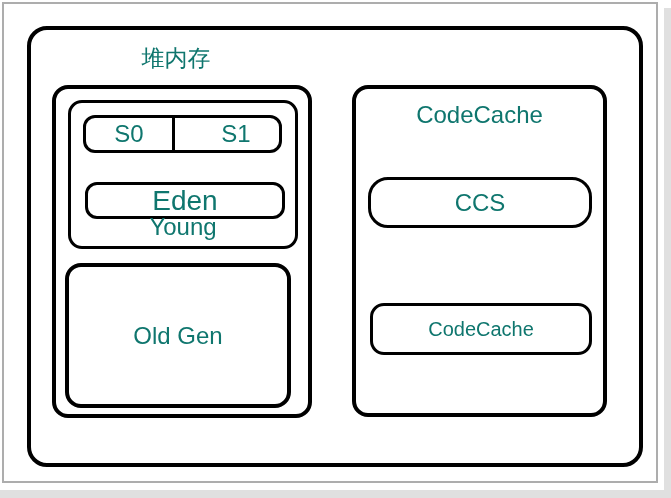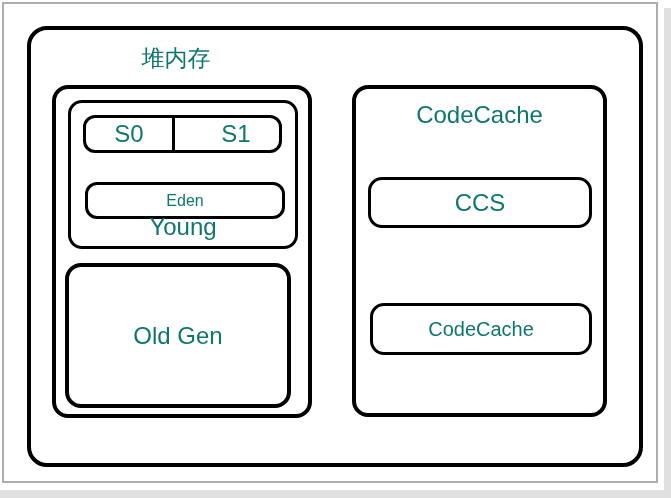--- a/index.html
+++ b/index.html
@@ -78,42 +78,42 @@
   .s0s1-box .cell-left {
     border-right: 3px solid #000000;
   }
   .eden-box {
     left: 85px; top: 182px;
     width: 200px; height: 37px;
     border-radius: 12px;
     display: flex;
     align-items: center;
     justify-content: center;
-    font-size: 16px;
+    font-size: 28px;
   }
   .oldgen-box {
     left: 65px; top: 263px;
     width: 226px; height: 145px;
     border-width: 4px;
     border-radius: 16px;
     display: flex;
     align-items: center;
     justify-content: center;
     font-size: 24px;
   }
   .meta-box {
     left: 352px; top: 85px;
     width: 255px; height: 332px;
     border-width: 4px;
     border-radius: 16px;
   }
   .ccs-box {
     left: 368px; top: 177px;
     width: 224px; height: 51px;
-    border-radius: 14px;
+    border-radius: 20px;
     display: flex;
     align-items: center;
     justify-content: center;
     font-size: 24px;
   }
   .codecache-box {
     left: 370px; top: 303px;
     width: 222px; height: 52px;
     border-radius: 14px;
     display: flex;

